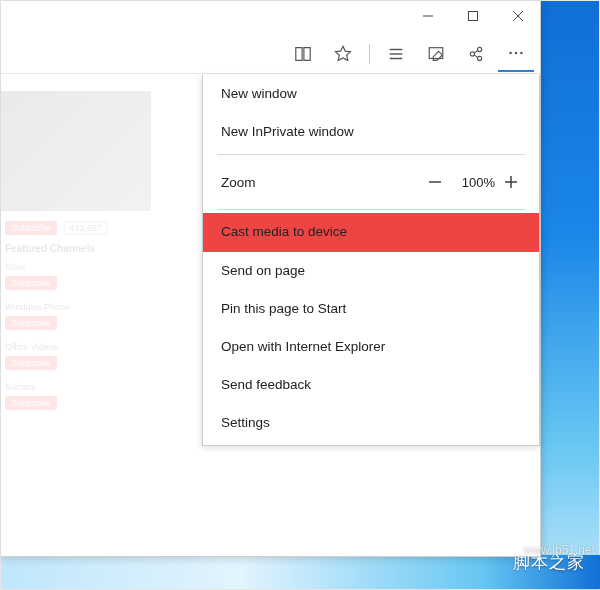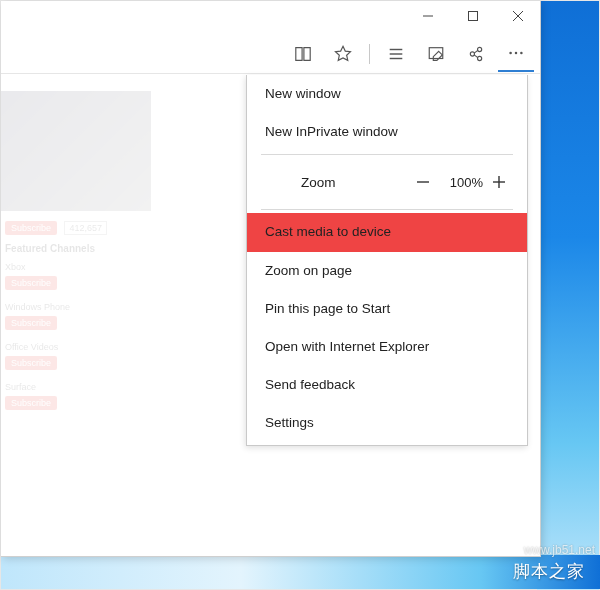--- a/index.html
+++ b/index.html
@@ -97,22 +97,22 @@
   .count-box {
     display:inline-block; border:1px solid #999; font-size:9px;
     padding: 1px 4px; margin-left:3px; color:#333;
   }
   .sec-title { font-size: 10px; font-weight: bold; color:#111; margin-top:4px; }
   .ch { font-size: 9px; color:#222; margin-top:8px; }
 
   
   .menu {
     position: absolute;
-    top: 74px; right: 12px;
-    width: 282px;
+    top: 74px; right: 0;
+    width: 338px;
     background: #fff;
     border: 1px solid #c9c9c9;
     border-top: none;
     box-shadow: -1px 2px 6px rgba(0,0,0,0.12);
     padding-bottom: 2px;
   }
   .menu-item {
     font-size: 13.5px;
     color: #222;
     padding: 11px 18px;
@@ -122,39 +122,39 @@
   .menu-item.hover { background: #ef4444; }
   .menu-sep {
     height: 1px; background: #d9d9d9;
     margin: 3px 14px;
   }
   .zoom-row {
     display: flex; align-items: center;
     padding: 8px 12px 8px 18px;
     font-size: 13.5px; color: #222;
   }
-  .zoom-label { flex: 1; margin-left: 36px; }
+  .zoom-label { flex: 1; }
   .zoom-btn {
     width: 32px; height: 32px;
     display:flex; align-items:center; justify-content:center;
     color:#333;
   }
   .zoom-btn svg { width:16px; height:16px; }
   .zoom-val { width: 44px; text-align:right; font-size:13px; }
 
   
   .watermark {
     position: absolute;
     right: 4px; bottom: 32px;
     font-size: 12px; color: rgba(255,255,255,0.7);
     text-shadow: 0 0 2px rgba(0,0,0,0.3);
   }
   .caption {
     position: absolute;
-    right: 14px; bottom: 6px;
+    right: 14px; bottom: 15px;
     font-size: 17px; color: #fff;
     text-shadow: 0 1px 2px rgba(0,0,0,0.4);
     letter-spacing: 1px;
     font-family: "Microsoft YaHei","Segoe UI",sans-serif;
   }
 </style>
 </head>
 <body>
 
 <div class="canvas">
@@ -258,21 +258,21 @@
         <div class="zoom-val">100%</div>
         <div class="zoom-btn">
           <svg viewBox="0 0 16 16">
               <line x1="2" y1="8" x2="14" y2="8" stroke="currentColor" stroke-width="1.4"></line>
               <line x1="8" y1="2" x2="8" y2="14" stroke="currentColor" stroke-width="1.4"></line>
             </svg>
         </div>
       </div>
       <div class="menu-sep"></div>
       <div class="menu-item hover">Cast media to device</div>
-      <div class="menu-item">Zoom on page</div>
+      <div class="menu-item">Send on page</div>
       <div class="menu-item">Pin this page to Start</div>
       <div class="menu-item">Open with Internet Explorer</div>
       <div class="menu-item">Send feedback</div>
       <div class="menu-item">Settings</div>
     </div>
 
   </div>
 
   <div class="watermark">www.jb51.net</div>
   <div class="caption">脚本之家</div>

